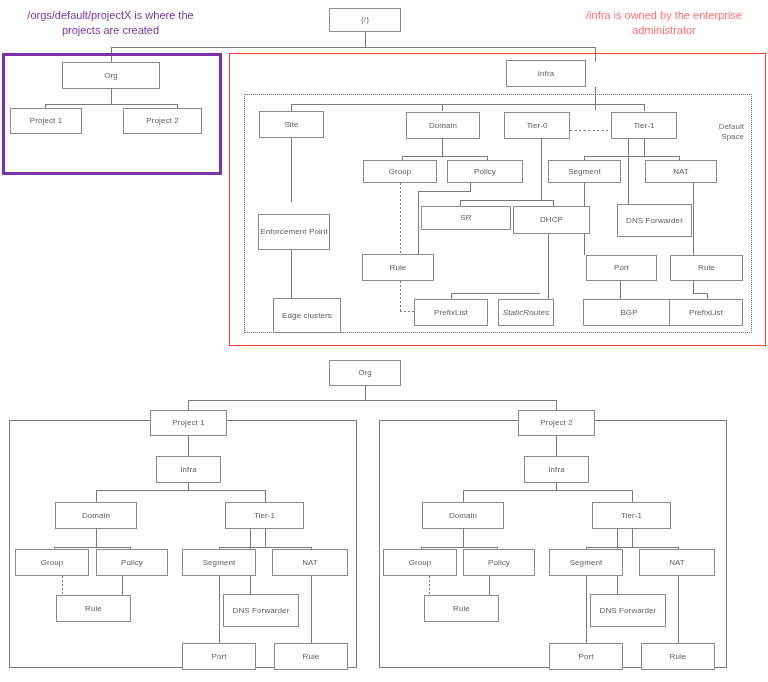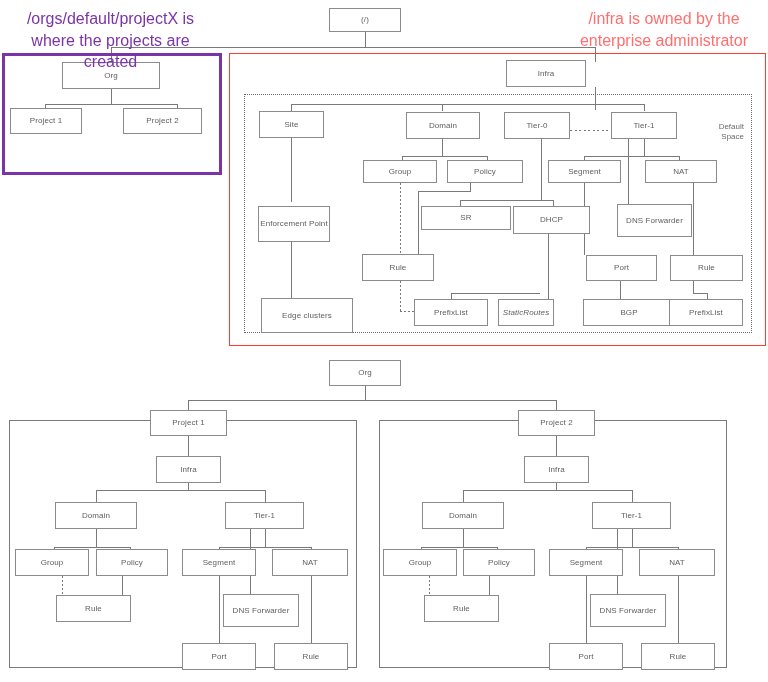--- a/index.html
+++ b/index.html
@@ -17,21 +17,21 @@
         text-align:center;font-size:8px;line-height:1.15;
         color:#5e5e5e;letter-spacing:.1px;z-index:3;}
   .node.two-line{line-height:1.2;}
 
   .frame{position:absolute;box-sizing:border-box;background:transparent;z-index:1;}
   .frame-purple{border:3px solid #7b33a8;}
   .frame-red{border:1.5px solid #ff3b30;}
   .frame-dotted{border:1px dotted #6b6b6b;}
   .frame-grey{border:1px solid #7a7a7a;}
 
-  .ann{position:absolute;font-size:16px;line-height:1.35;text-align:center;z-index:5;}
+  .ann{position:absolute;font-size:11px;line-height:1.35;text-align:center;z-index:5;}
   .ann-purple{color:#7b33a8;}
   .ann-red{color:#ff6f6f;}
 
   .lbl{position:absolute;font-size:8px;line-height:1.25;text-align:right;
        color:#6a6a6a;z-index:4;}
 </style>
 </head>
 <body>
 
 <div id="canvas">
@@ -171,23 +171,23 @@
   <div class="node" style="left:62px;top:62px;width:98px;height:27px;">Org</div>
 
   <div class="node" style="left:10px;top:108px;width:72px;height:26px;">Project 1</div>
 
   <div class="node" style="left:123px;top:108px;width:79px;height:26px;">Project 2</div>
 
   <div class="node" style="left:506px;top:60px;width:80px;height:27px;">Infra</div>
 
   <div class="node" style="left:259px;top:111px;width:65px;height:27px;">Site</div>
 
-  <div class="node two-line" style="left:258px;top:206px;width:72px;height:36px;">Enforcement Point</div>
-
-  <div class="node two-line" style="left:261px;top:298px;width:92px;height:35px;">Edge clusters</div>
+  <div class="node two-line" style="left:258px;top:214px;width:72px;height:36px;">Enforcement Point</div>
+
+  <div class="node two-line" style="left:273px;top:298px;width:68px;height:35px;">Edge clusters</div>
 
   <div class="node" style="left:406px;top:112px;width:74px;height:27px;">Domain</div>
 
   <div class="node" style="left:504px;top:112px;width:66px;height:27px;">Tier-0</div>
 
   <div class="node" style="left:611px;top:112px;width:66px;height:27px;">Tier-1</div>
 
   <div class="node" style="left:363px;top:160px;width:74px;height:23px;">Group</div>
 
   <div class="node" style="left:447px;top:160px;width:76px;height:23px;">Policy</div>

